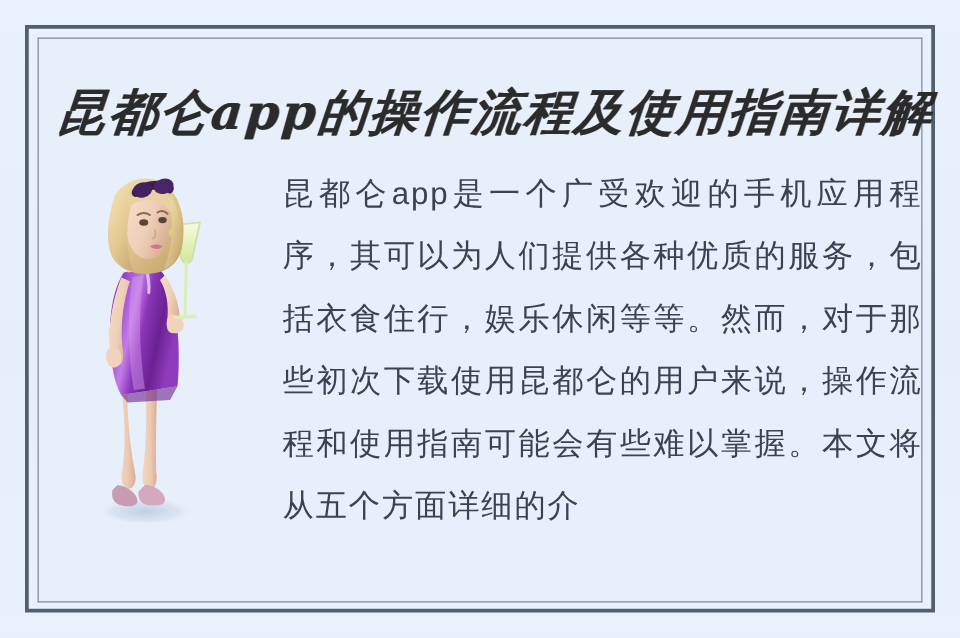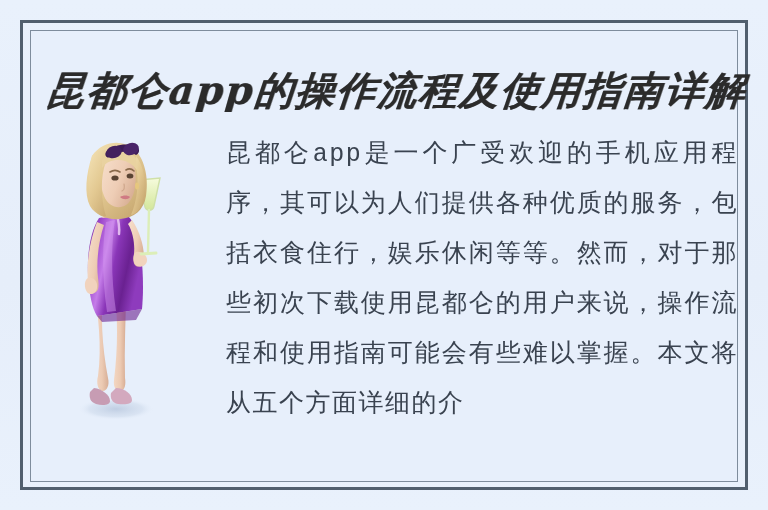--- a/index.html
+++ b/index.html
@@ -63,21 +63,21 @@
     text-shadow: 0.6px 0 0 rgba(40,40,40,0.55), -0.4px 0.4px 0 rgba(40,40,40,0.35);
   }
 
   
   .article-body {
     position: absolute;
     left: 226px;
     top: 130px;
     width: 512px;
     height: 300px;
-    font-family: Liberation Mono, monospace;
+    font-family: Liberation Sans, sans-serif;
     font-size: 25px;
     line-height: 50px;
     letter-spacing: 1.5px;
     color: #3a4350;
     text-align: justify;
     text-justify: inter-character;
     overflow: hidden;
     word-break: break-all;
   }
 

